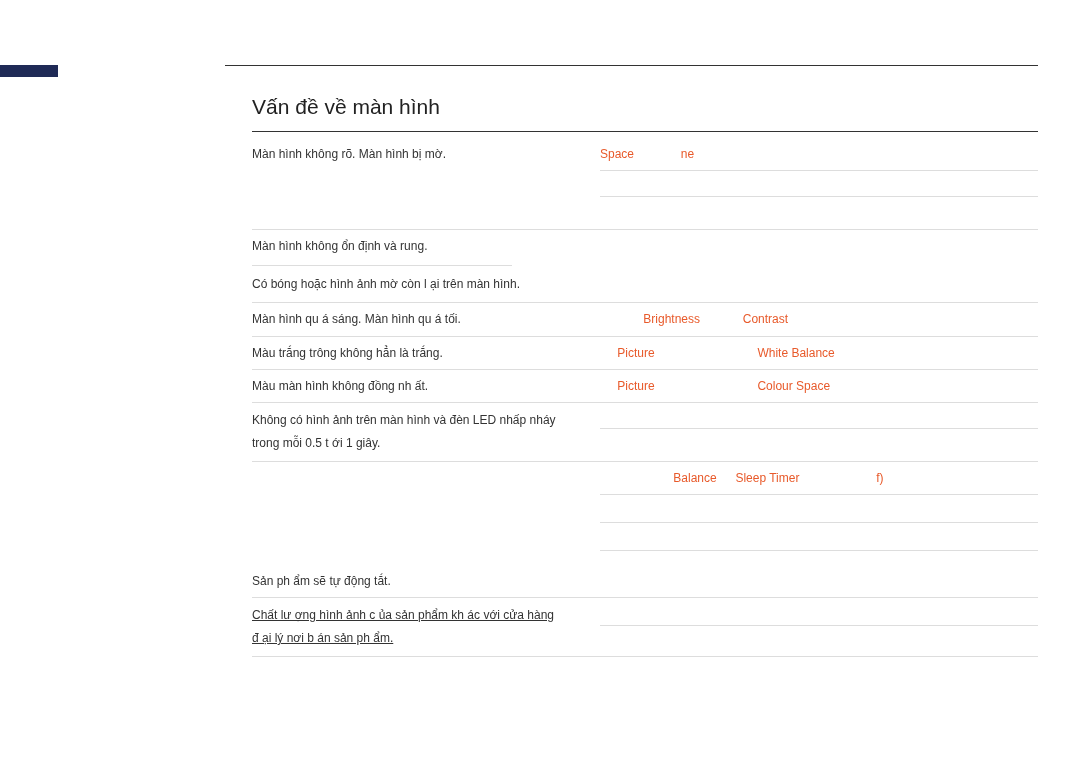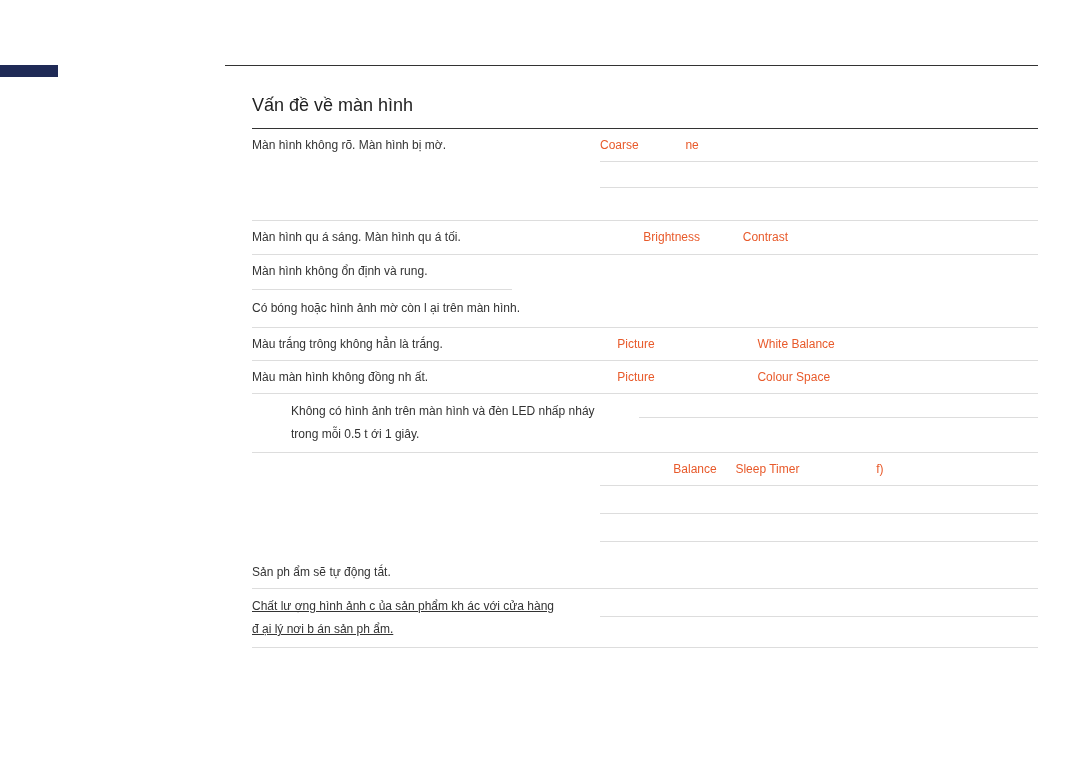--- a/index.html
+++ b/index.html
@@ -27,24 +27,25 @@
     right: 42px;
     border-top: 1px solid #333;
   }
   .content {
     position: absolute;
     top: 95px;
     left: 252px;
     right: 42px;
   }
   .section-title {
-    font-size: 18px;
+    font-size: 21px;
     color: #222;
     padding-bottom: 12px;
     border-bottom: 1px solid #333;
+    margin-bottom: 6px;
   }
   .row {
     display: flex;
     align-items: flex-start;
     border-bottom: 1px solid #ddd;
     padding: 6px 0 6px 0;
     min-height: 28px;
     gap: 20px;
   }
   .left {
@@ -78,47 +79,47 @@
 <div class="top-rule"></div>
 
 <div class="content">
   <div class="section-title">Vấn đề về màn hình</div>
 
   <div class="row nobottom">
     <div class="left">Màn hình không rõ. Màn hình bị mờ.</div>
     <div class="right">
       <div class="right-inner">
         <span></span>
-        <span class="hl">Coarse</span>
+        <span class="hl">Space</span>
         <span style="display:inline-block;width:40px;"></span>
         <span class="hl">ne</span>
       </div>
       <div class="right-inner" style="height:20px;"></div>
       <div class="right-inner" style="height:20px;border-bottom:none;"></div>
     </div>
   </div>
   <div style="border-bottom:1px solid #ddd;"></div>
+
+  <div class="row" style="padding-bottom:0;">
+    <div style="width:308px;flex-shrink:0;">
+      <div style="border-bottom:1px solid #ddd;width:260px;padding:0 0 8px 0;line-height:1.7;">Màn hình không ổn định và rung.</div>
+      <div style="padding:8px 0;line-height:1.7;">Có bóng hoặc hình ảnh mờ còn l ại trên màn hình.</div>
+    </div>
+    <div class="right"></div>
+  </div>
 
   <div class="row">
     <div class="left">Màn hình qu á sáng. Màn hình qu á tối.</div>
     <div class="right">
       <span></span>
       <span style="display:inline-block;width:40px;"></span>
       <span class="hl">Brightness</span>
       <span style="display:inline-block;width:36px;"></span>
       <span class="hl">Contrast</span>
     </div>
-  </div>
-
-  <div class="row" style="padding-bottom:0;">
-    <div style="width:308px;flex-shrink:0;">
-      <div style="border-bottom:1px solid #ddd;width:260px;padding:0 0 8px 0;line-height:1.7;">Màn hình không ổn định và rung.</div>
-      <div style="padding:8px 0;line-height:1.7;">Có bóng hoặc hình ảnh mờ còn l ại trên màn hình.</div>
-    </div>
-    <div class="right"></div>
   </div>
 
   <div class="row">
     <div class="left">Màu trắng trông không hẳn là trắng.</div>
     <div class="right">
       <span></span>
       <span style="display:inline-block;width:14px;"></span>
       <span class="hl">Picture</span>
       <span style="display:inline-block;width:96px;"></span>
       <span class="hl">White Balance</span>
@@ -129,21 +130,21 @@
     <div class="left">Màu màn hình không đồng nh ất.</div>
     <div class="right">
       <span></span>
       <span style="display:inline-block;width:14px;"></span>
       <span class="hl">Picture</span>
       <span style="display:inline-block;width:96px;"></span>
       <span class="hl">Colour Space</span>
     </div>
   </div>
 
-  <div class="row nobottom" style="align-items:flex-start;margin-left:39px;">
+  <div class="row nobottom" style="align-items:center;">
     <div class="left multi-left">Không có hình ảnh trên màn hình và đèn LED nhấp nháy trong mỗi 0.5 t ới 1 giây.</div>
     <div class="right">
       <div class="right-inner" style="height:18px;"></div>
       <div class="right-inner" style="height:18px;border-bottom:none;"></div>
     </div>
   </div>
   <div style="border-bottom:1px solid #ddd;"></div>
 
   <div class="row nobottom" style="align-items:flex-end;">
     <div class="left">Sản ph ẩm sẽ tự động tắt.</div>

